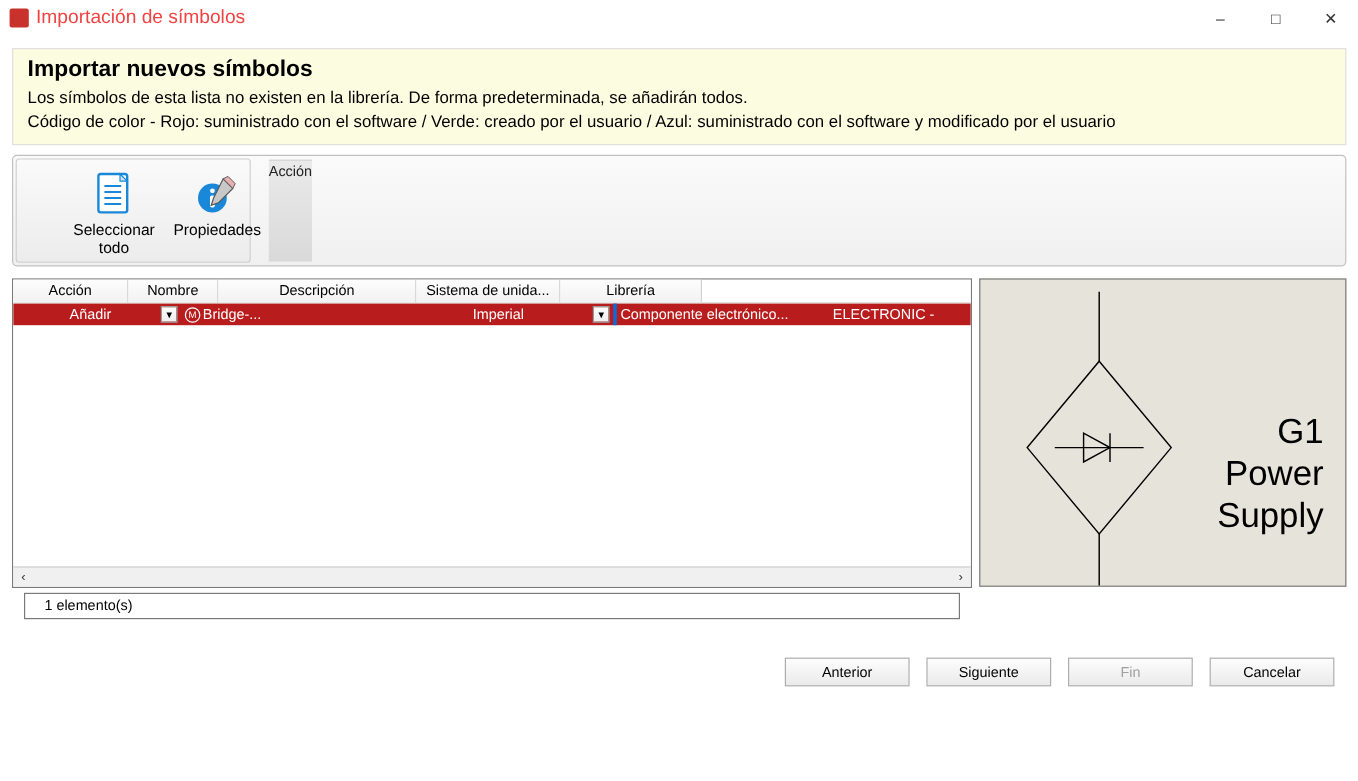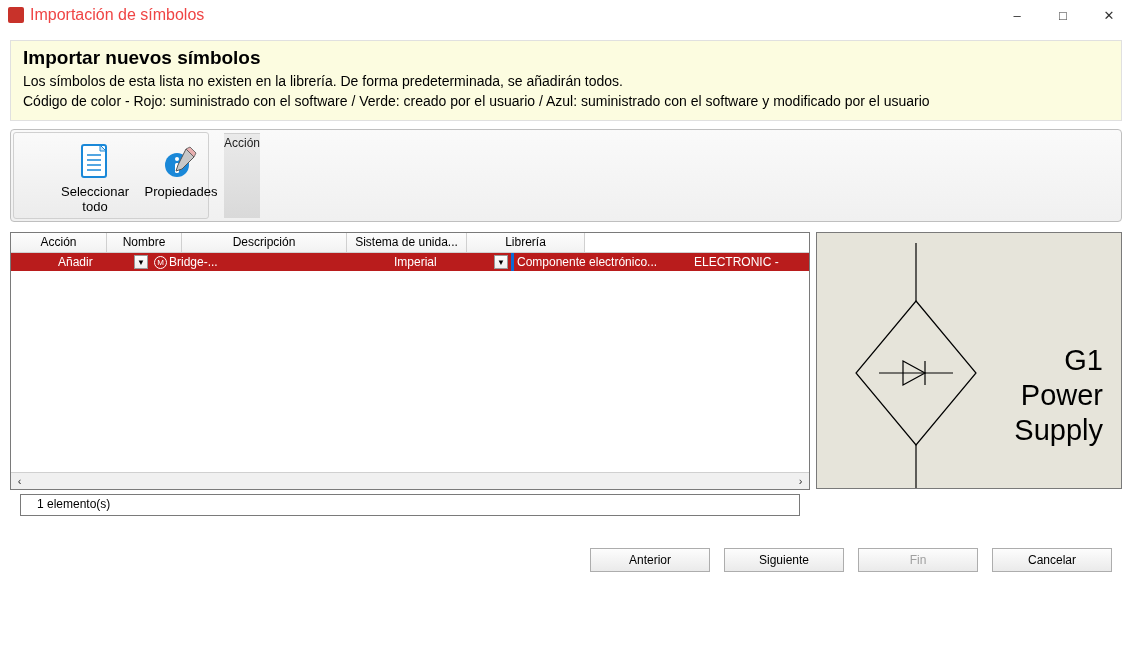--- a/index.html
+++ b/index.html
@@ -243,21 +243,21 @@
       height: 22px;
     }
     
     .bottom-buttons {
       display:flex;
       justify-content:flex-end;
       gap:14px;
       margin: 32px 20px 0 10px;
     }
     .btn {
-      width: 120px;
+      width: 104px;
       height: 24px;
       background: linear-gradient(#fdfdfd,#eaeaea);
       border:1px solid #adadad;
       font-size: 12px;
       cursor:pointer;
     }
     .btn[disabled] {
       color:#a0a0a0;
       cursor:default;
     }

